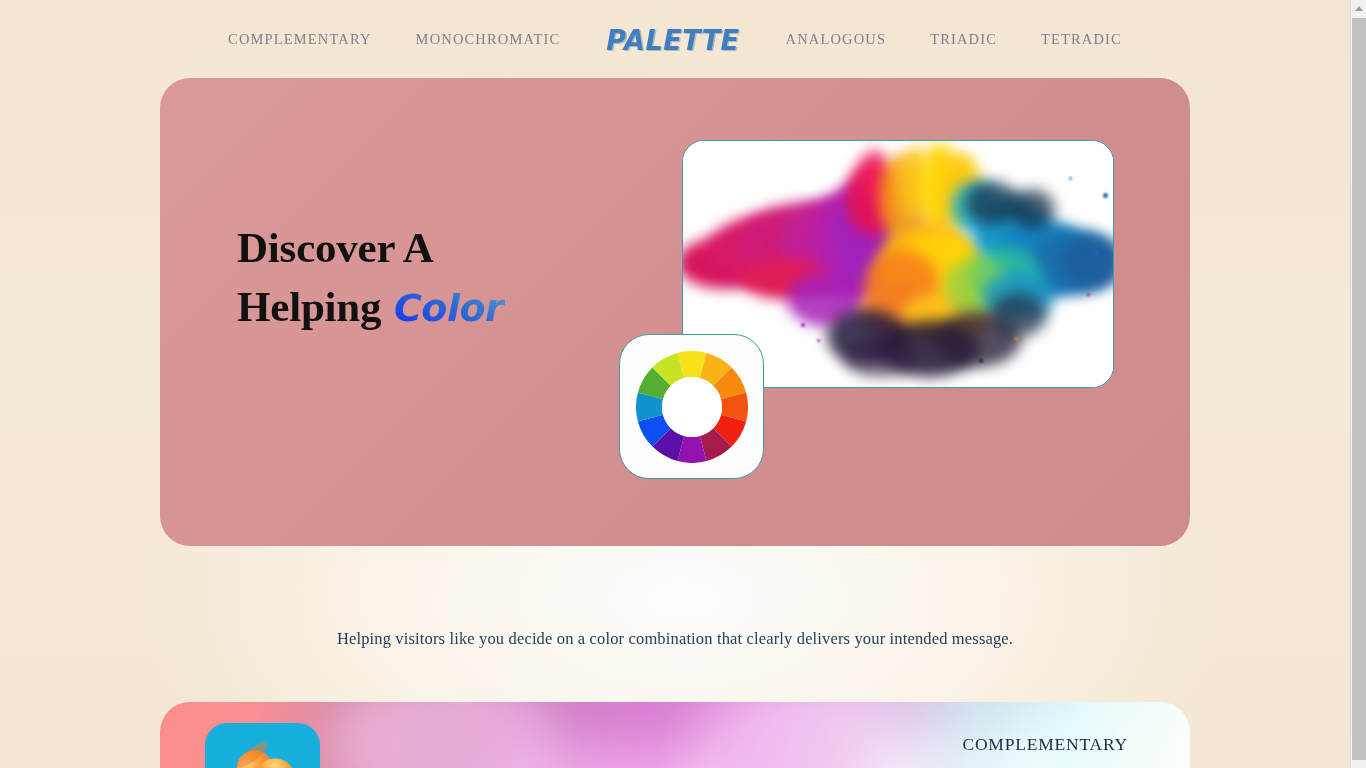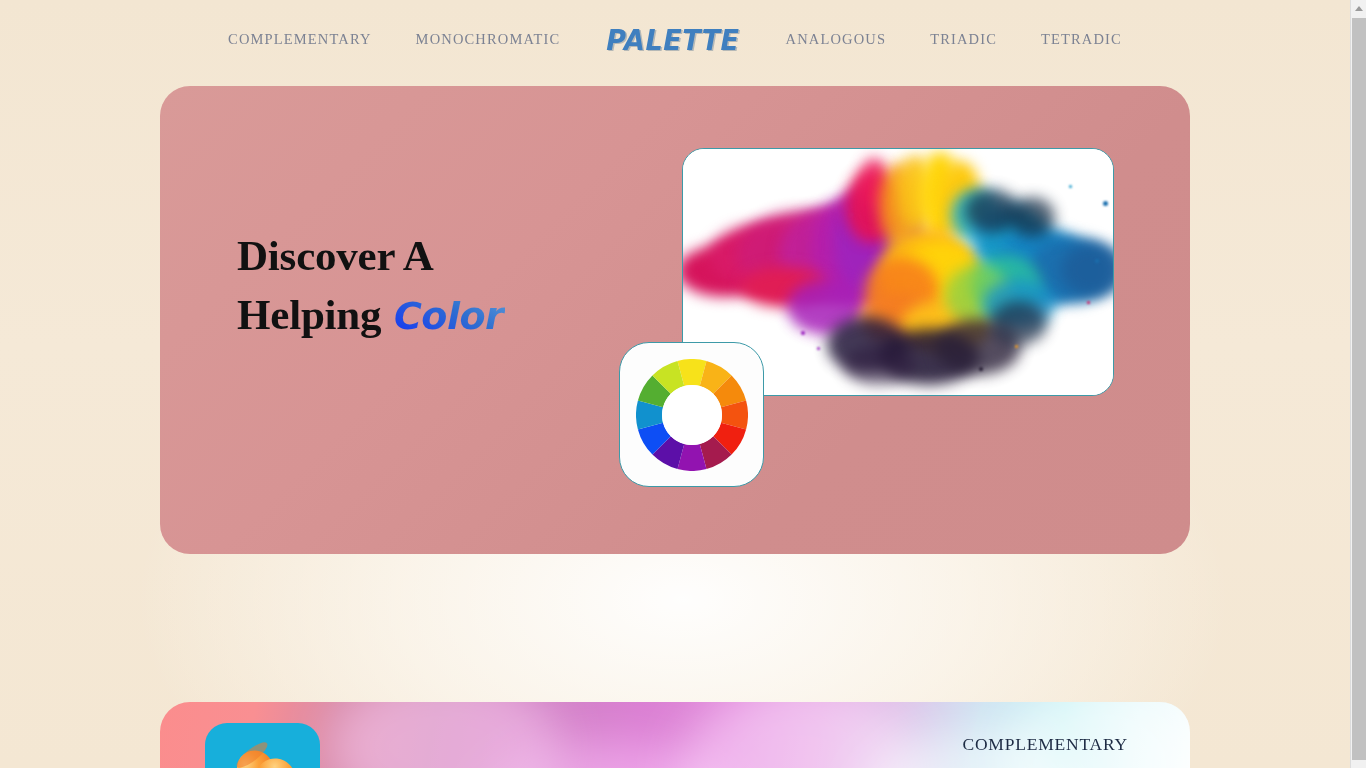--- a/index.html
+++ b/index.html
@@ -60,21 +60,20 @@
   }
 
   
   #hero {
     position: absolute;
     left: 160px; top: 78px;
     width: 1030px; height: 468px;
     border-radius: 30px;
     background: linear-gradient(135deg, #d99a98 0%, #d79494 35%, #d08d8d 70%, #cf8c8c 100%);
     overflow: visible;
-    margin-top: 8px;
   }
 
   #hero-copy {
     position: absolute;
     left: 77px; top: 140px;
     width: 420px;
   }
   .hero-line {
     font-family: "Liberation Serif", serif;
     font-size: 43px;
@@ -323,20 +322,21 @@
             <path d="M 1.9081537278121772 70.49386652574118 A 56 56 0 0 1 1.90815372781217 41.50613347425886 L 27.022225211327946 48.23542864692439 A 30 30 0 0 0 27.022225211327953 63.76457135307563 Z" fill="#1191ce"></path>
             <path d="M 1.90815372781217 41.50613347425886 A 56 56 0 0 1 16.40202025355333 16.402020253553346 L 34.78679656440357 34.78679656440357 A 30 30 0 0 0 27.022225211327946 48.23542864692439 Z" fill="#54ae31"></path>
             <path d="M 16.40202025355333 16.402020253553346 A 56 56 0 0 1 41.506133474258846 1.9081537278121772 L 48.23542864692438 27.02222521132795 A 30 30 0 0 0 34.78679656440357 34.78679656440357 Z" fill="#c8e323"></path>
           </g>
         <circle cx="56" cy="56" r="30" fill="#ffffff"></circle>
       </svg>
     </div>
 
   </section>
 
+  <p id="subtitle">Helping visitors like you decide on a color combination that clearly delivers your intended message.</p>
 
   <section id="bottom-card">
     <div class="wash" style="left:170px; top:-30px;  width:230px; height:150px; background:#ef8fd0;"></div>
     <div class="wash" style="left:320px; top:40px;   width:260px; height:170px; background:#e07cd4;"></div>
     <div class="wash" style="left:520px; top:-20px;  width:240px; height:190px; background:#e9a7e6;"></div>
     <div class="wash" style="left:700px; top:30px;   width:230px; height:160px; background:#d6f0f6;"></div>
     <div class="wash" style="left:840px; top:-20px;  width:200px; height:170px; background:#ecfbfd;"></div>
 
     <div id="bottom-thumb">
       <div class="orange-slice" style="left:30px; top:28px; width:36px; height:30px; transform:rotate(-38deg);"></div>

